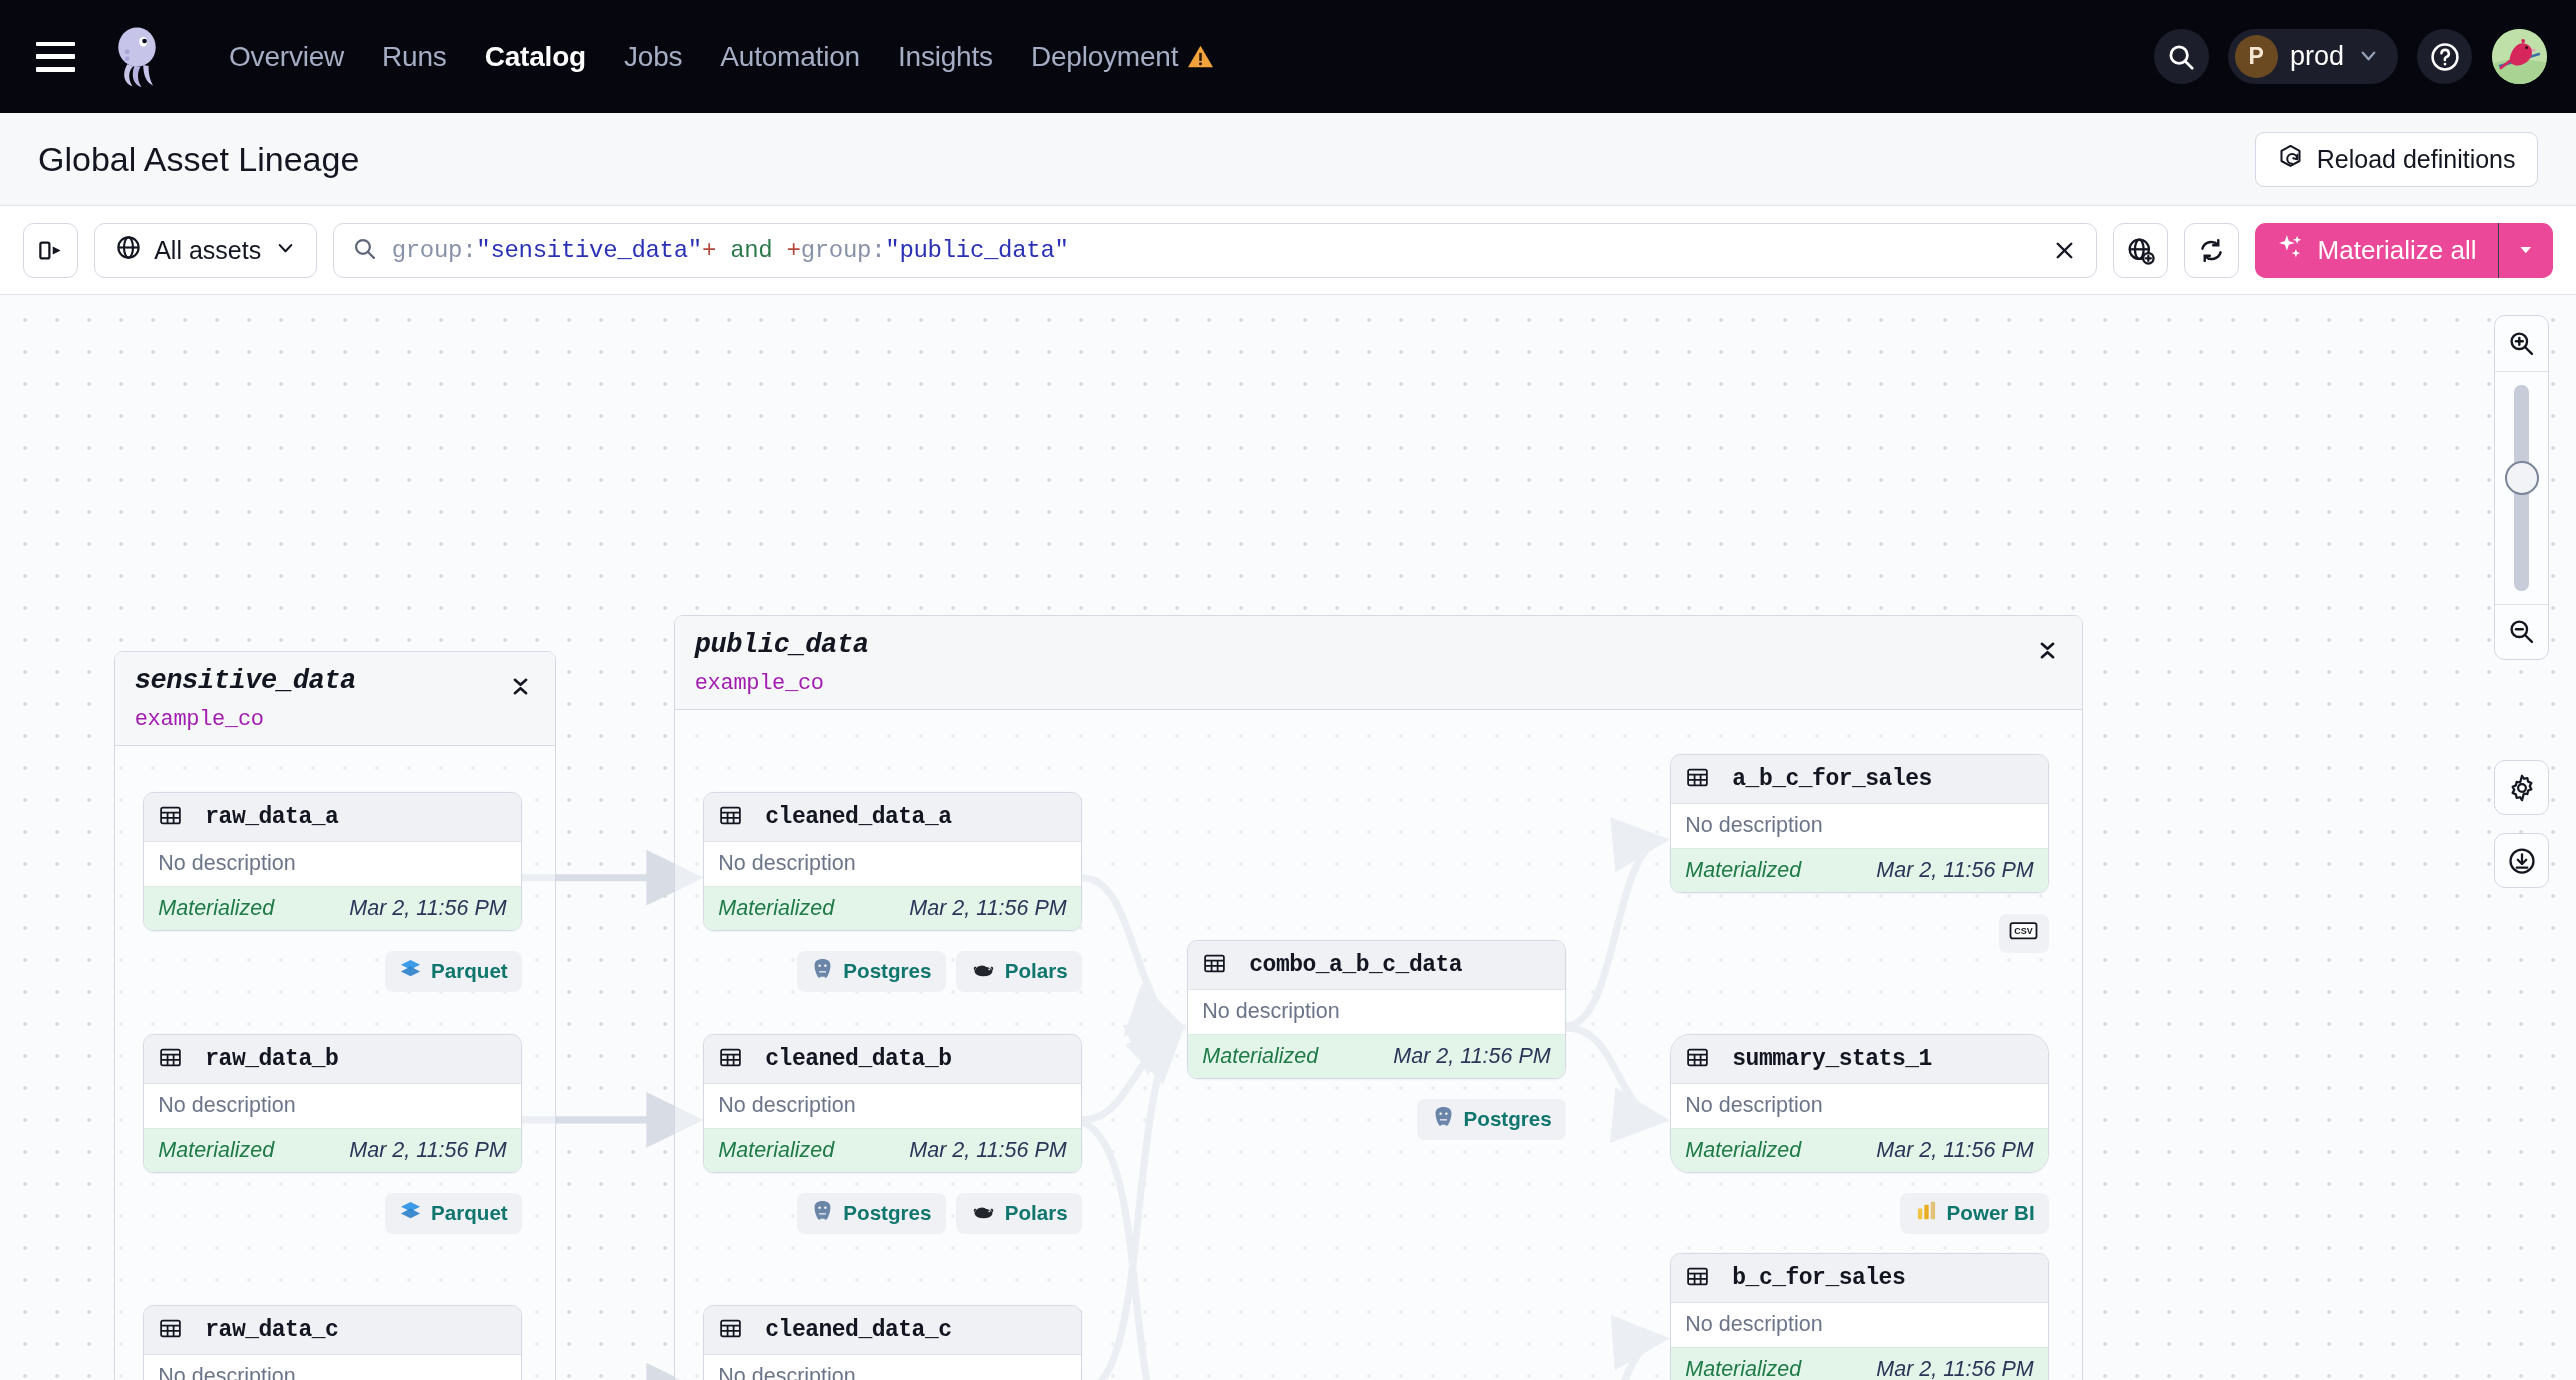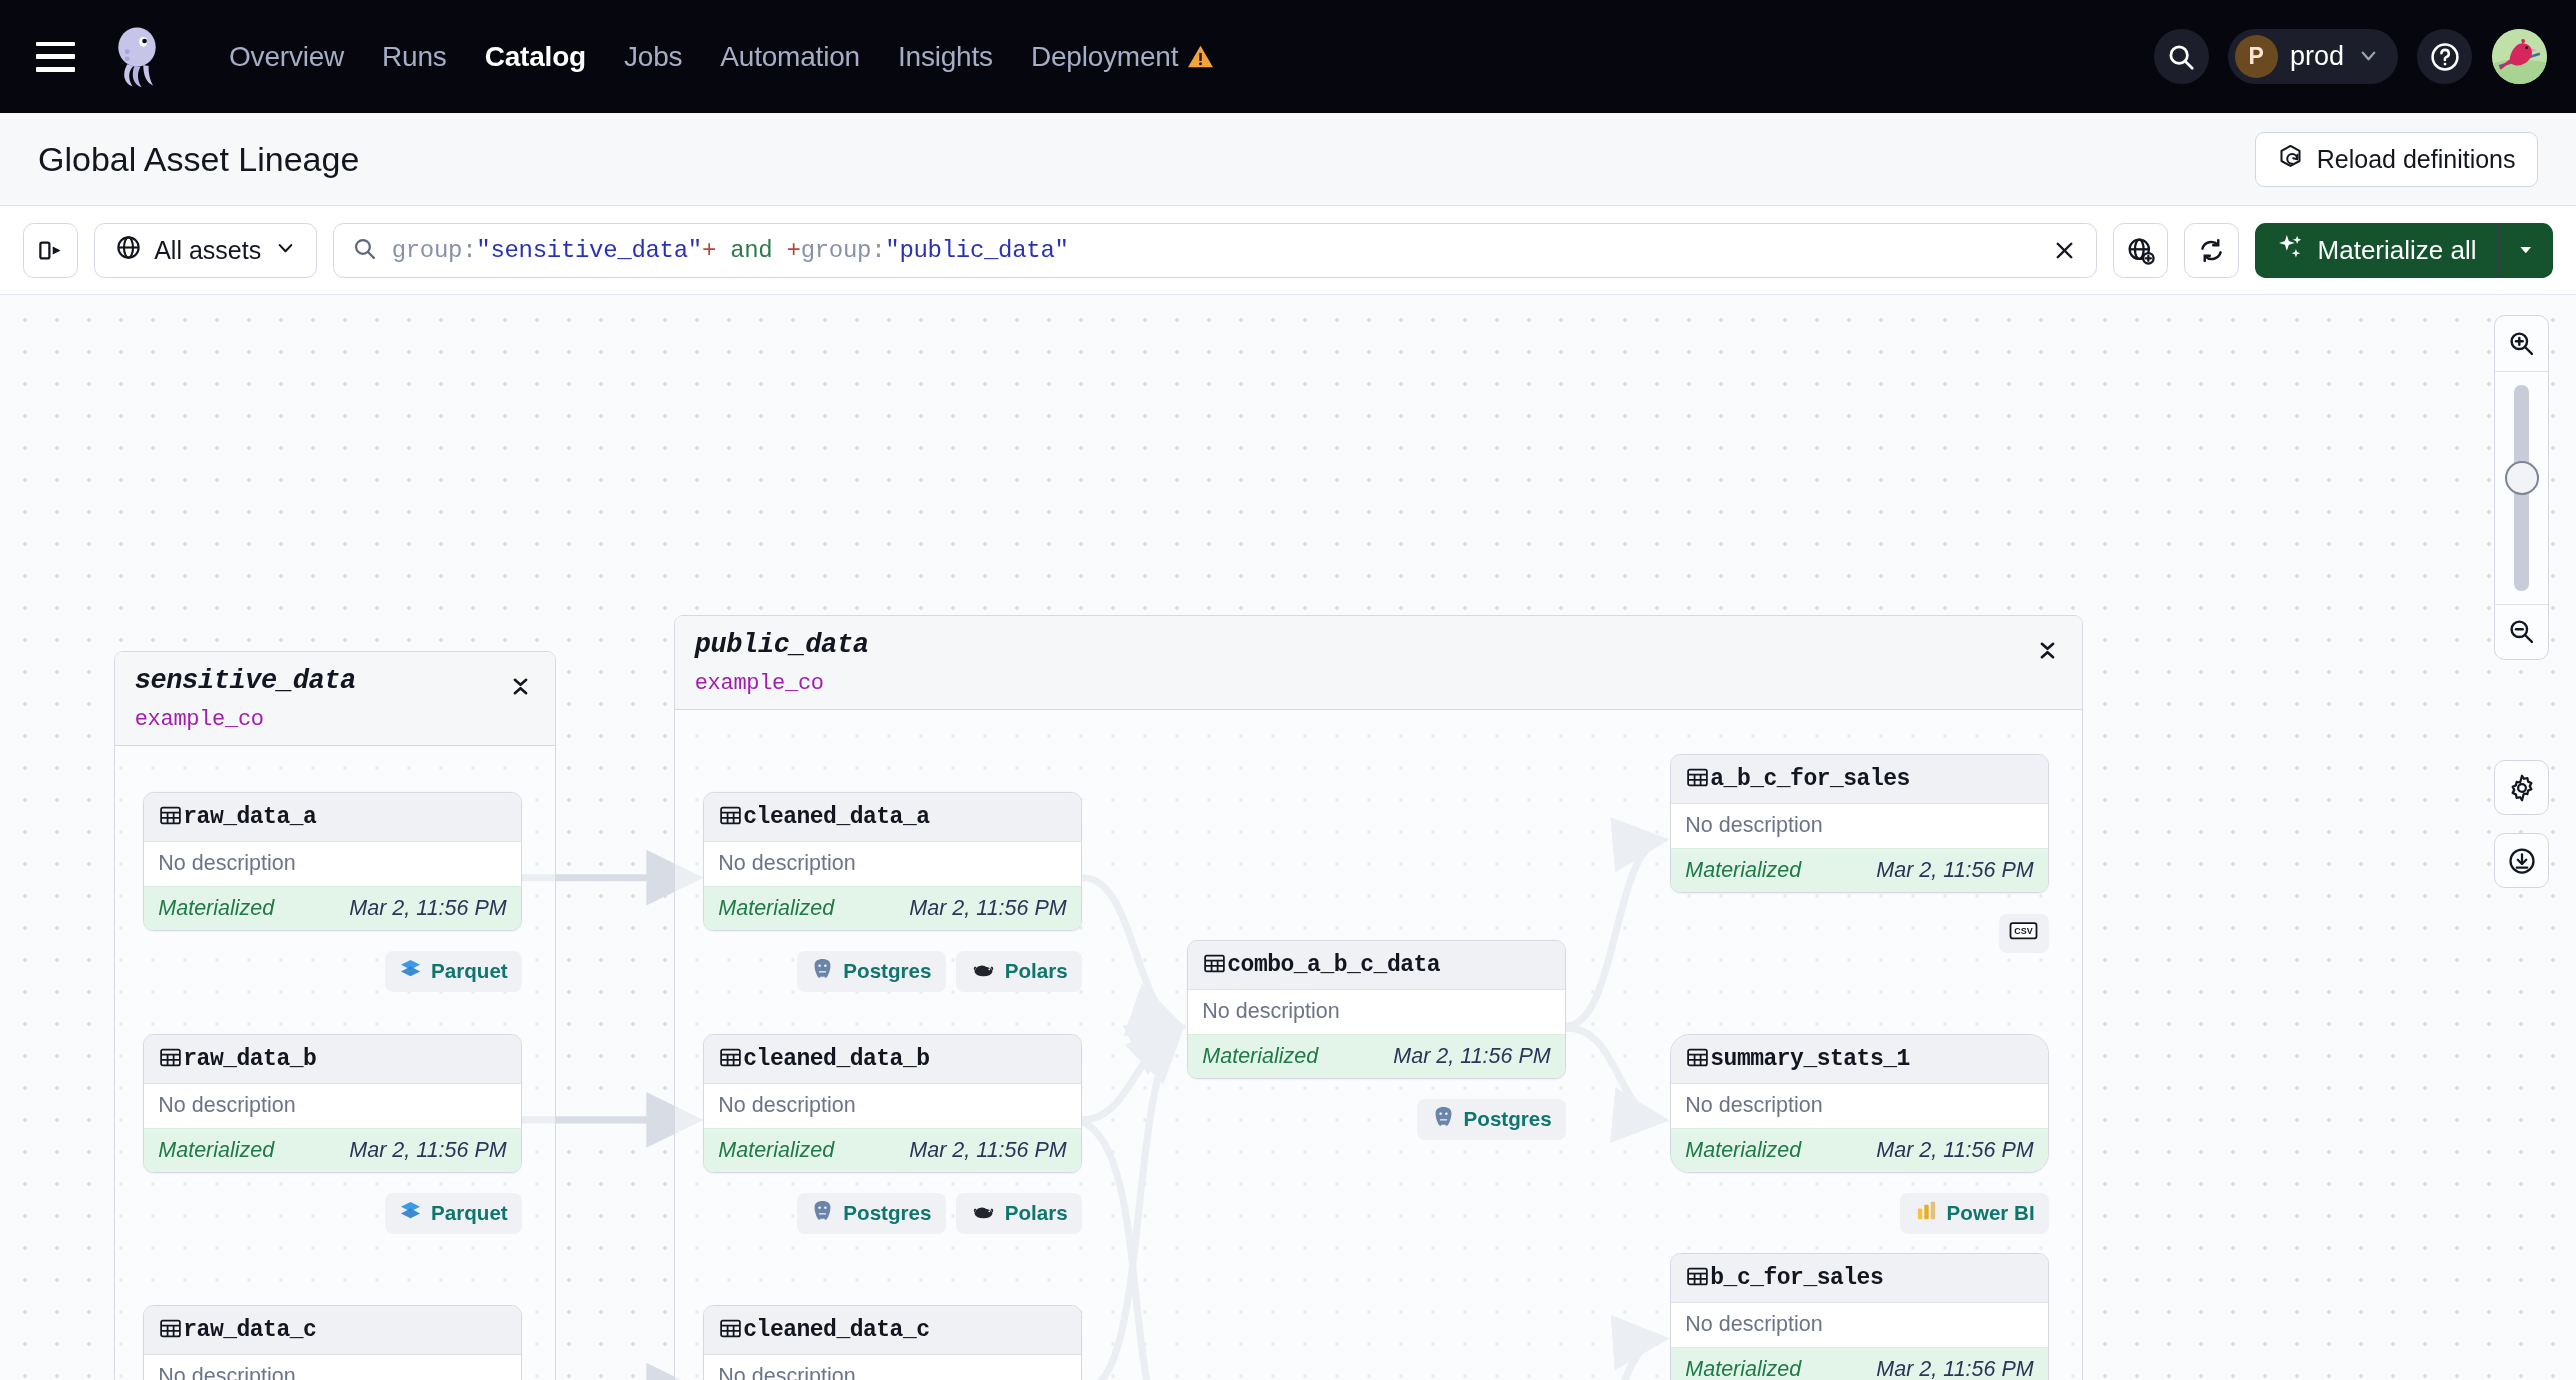--- a/index.html
+++ b/index.html
@@ -112,21 +112,21 @@
   .searchtext {
     font-family: "Liberation Mono", monospace;
     font-size: 24px; white-space: nowrap; letter-spacing: -0.3px;
   }
   .tk-key { color: #8791A8; }
   .tk-str { color: #2B31B5; }
   .tk-plus { color: #B3483C; }
   .tk-and { color: #2C7A4B; }
   .clear-x { margin-left: auto; cursor: pointer; display:flex; }
   .mat-btn {
-    height: 55px; background: #14532d; border-radius: 10.7px;
+    height: 55px; background: #ec4899; border-radius: 10.7px;
     display: flex; cursor: pointer;
   }
   .mat-btn-main {
     display:flex; align-items:center; gap: 12.5px;
     padding: 0 21.5px; color:#fff; font-size: 26px; height: 100%;
   }
   .mat-btn-split {
     width: 55px; height: 100%; border-left: 0.9px solid #3A3D49;
     display:flex; align-items:center; justify-content:center;
   }
@@ -178,21 +178,21 @@
     border: 1.8px solid #D5D9E3;
     border-radius: 10.7px;
     background: #fff;
     box-shadow: 0 0.9px 1.8px rgba(16,24,40,0.05);
     overflow: hidden;
     cursor: pointer;
   }
   .node-head {
     background: #F0F1F5;
     border-bottom: 0.9px solid #DFE2EA;
-    display: flex; align-items: center; gap: 0;
+    display: flex; align-items: center; gap: 22px;
     padding: 9.8px 14.3px;
   }
   .node-title {
     font-family: "Liberation Mono", monospace;
     font-size: 23px; font-weight: 700; color: #131620; letter-spacing: -0.5px;
     white-space: nowrap;
   }
   .node-desc {
     padding: 9.8px 14.3px; font-size: 21.5px; color: #6C7489; background:#fff;
   }

